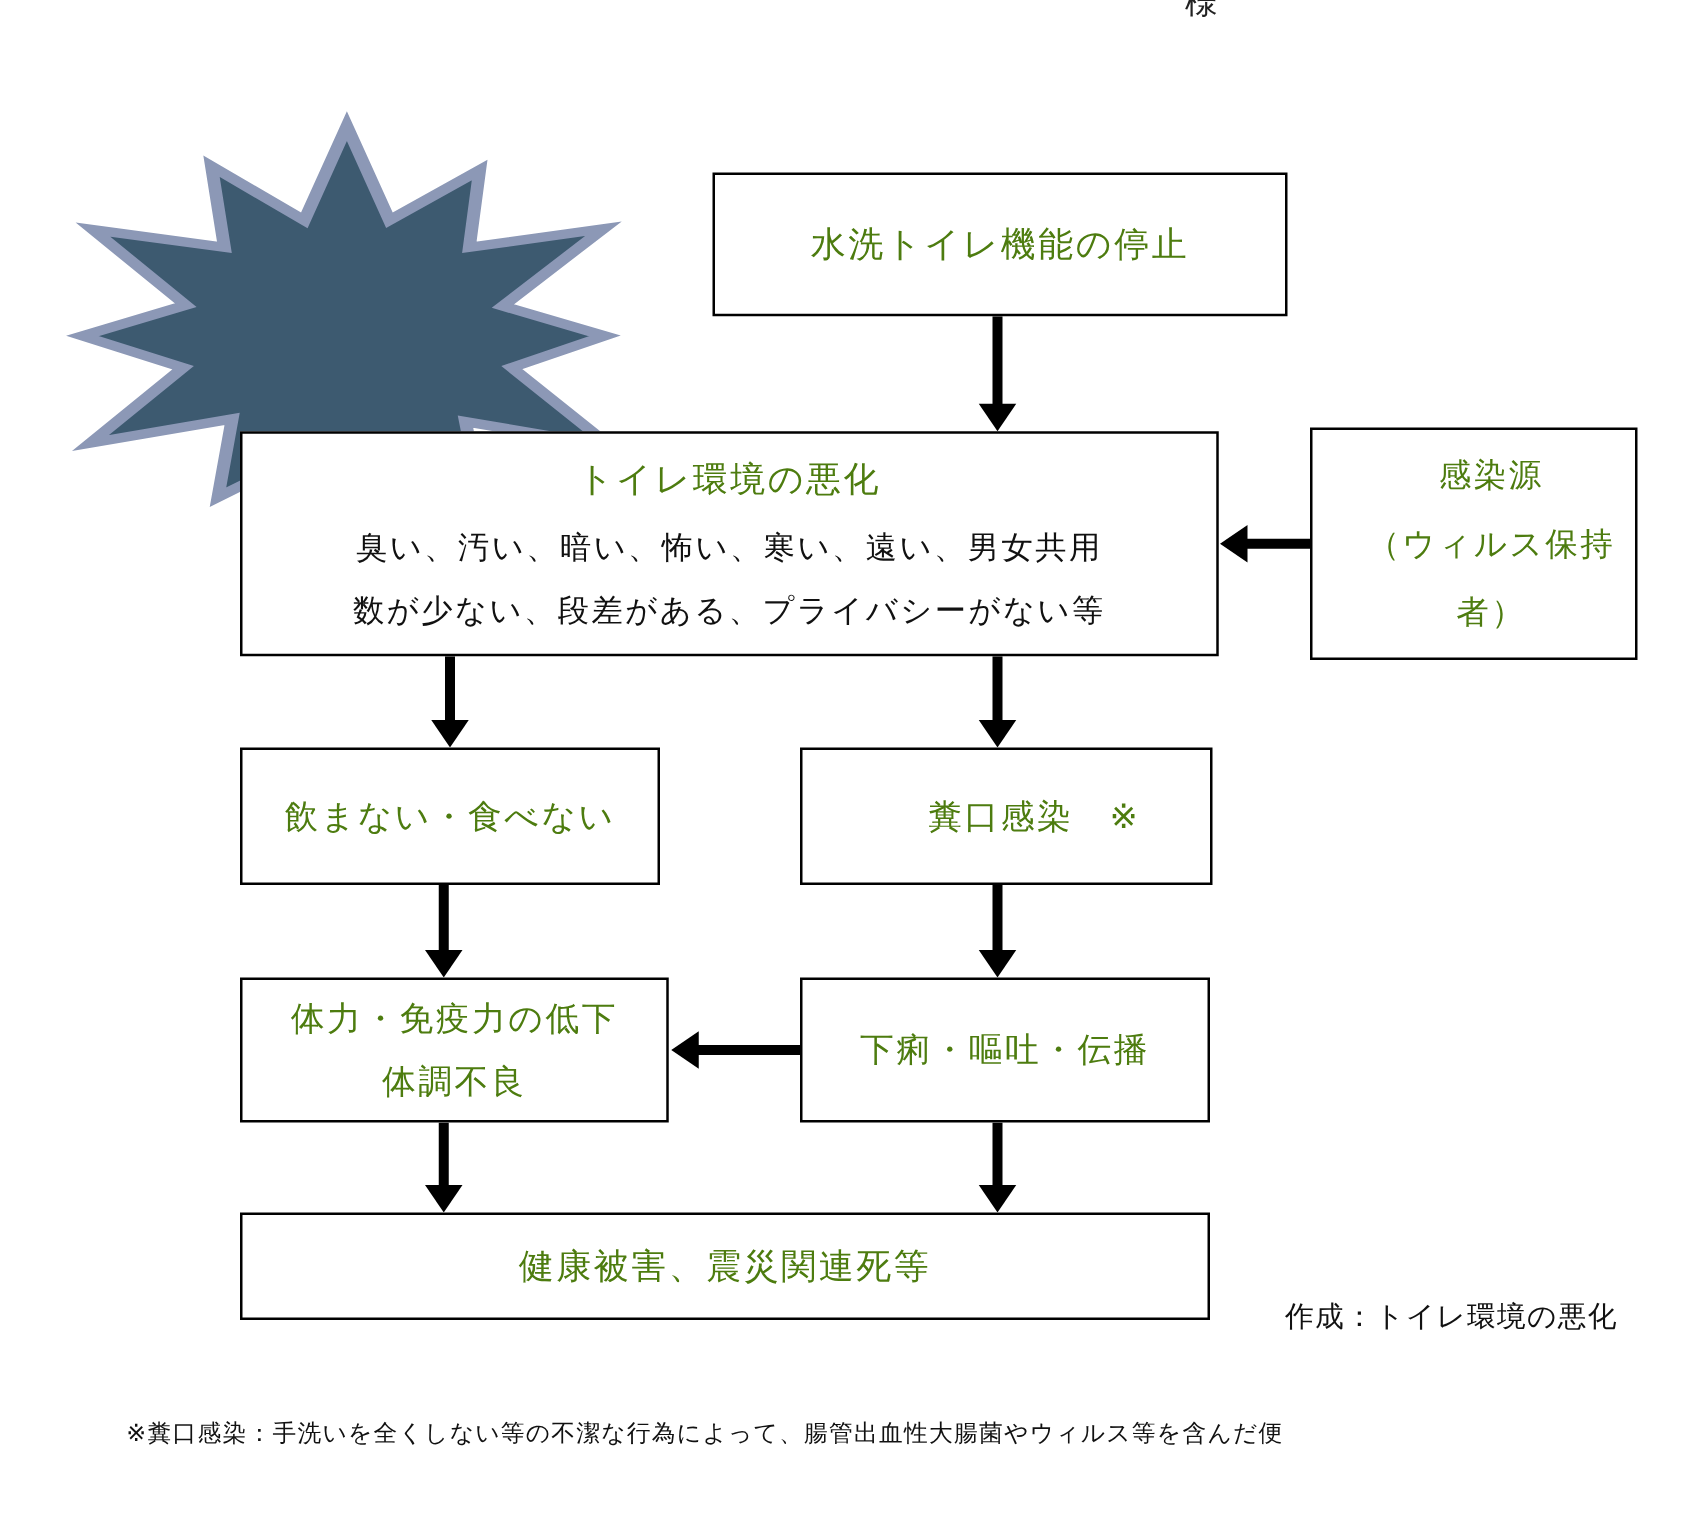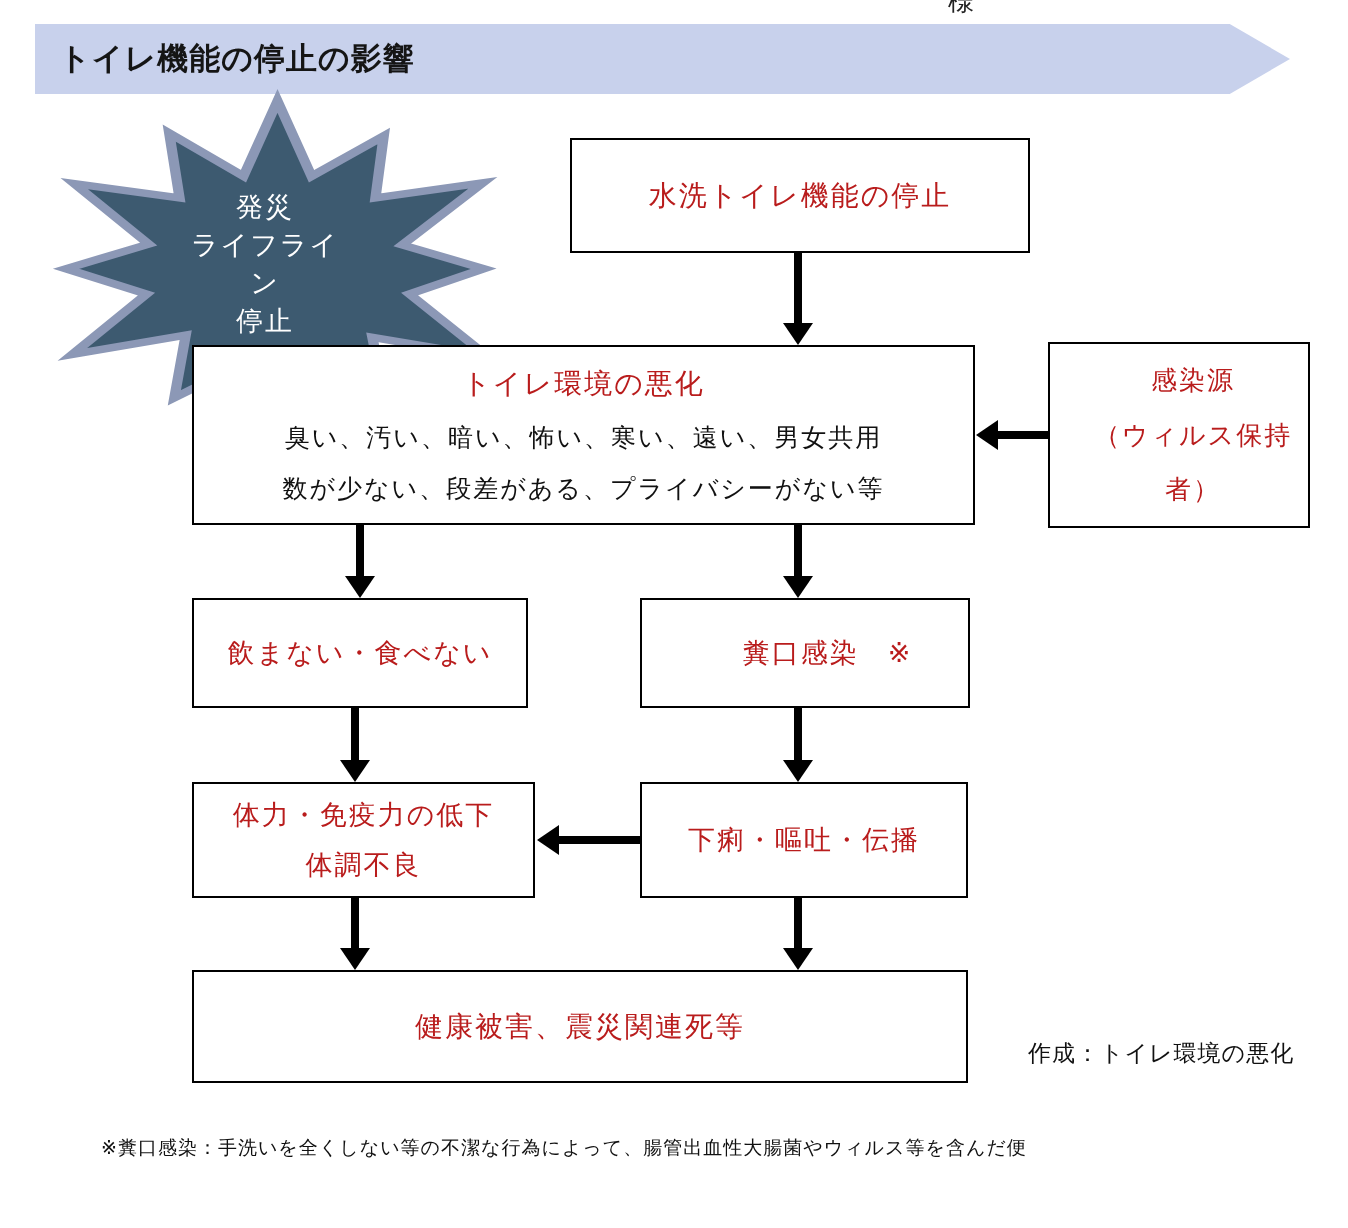--- a/index.html
+++ b/index.html
@@ -33,21 +33,21 @@
     position:absolute; top:102px; left:0; right:25px; text-align:center;
     color:#ffffff; font-size:27px; line-height:38px; letter-spacing:2px;
   }
 
   
   .box {
     position:absolute; background:#fff; border:2px solid var(--box-border,#000);
     display:flex; flex-direction:column; align-items:center; justify-content:center;
     z-index:2; text-align:center;
   }
-  .box-title { font-size:28px; letter-spacing:2px; color:#b91c1c; }
+  .box-title { font-size:28px; letter-spacing:2px; color:#4d7c0f; }
   .box-sub { font-size:25px; letter-spacing:2px; color:#111; }
   .box-evenly { justify-content:space-evenly; }
 
   
   .arrow-down { position:absolute; width:30px; z-index:1; }
   .arrow-down .shaft { position:absolute; left:50%; transform:translateX(-50%); top:0; bottom:20px; width:8px; background:#000; }
   .arrow-down .head {
     position:absolute; bottom:0; left:50%; transform:translateX(-50%);
     width:0; height:0; border-left:15px solid transparent; border-right:15px solid transparent;
     border-top:22px solid #000;
@@ -64,37 +64,28 @@
   .credit { position:absolute; left:1028px; top:1038px; font-size:23px; color:#111; letter-spacing:1px; }
   .footnote { position:absolute; left:60px; top:1120px; width:1250px; font-size:19px; line-height:54px; color:#111; letter-spacing:1px;margin-left:41px; }
 </style>
 </head>
 <body>
 
 <div class="page">
 
   <div class="top-cut">様</div>
 
-  <div class="banner">
-    <span class="banner-title">トイレ機能の停止の影響</span>
-  </div>
 
   <div class="starburst">
     <svg viewBox="0 0 480 480" preserveAspectRatio="none">
       <polygon points="
         240,20 273,121 343,67 335,150 439,130 361,213 440,245 368,279
         444,363 332,337 345,427 273,368 240,470 206,373 140,418 151,334
         41,360 113,279 35,245 115,212 43,131 145,150 135,63 207,121"></polygon>
     </svg>
-    <div class="star-text">
-      <div>発災</div>
-      <div>ライフライ</div>
-      <div>ン</div>
-      <div>停止</div>
-    </div>
   </div>
 
   <div class="box" style="left:570px;top:138px;width:460px;height:115px;">
     <div class="box-title">水洗トイレ機能の停止</div>
   </div>
 
   <div class="box box-evenly" style="left:192px;top:345px;width:783px;height:180px;">
     <div class="box-title">トイレ環境の悪化</div>
     <div class="box-sub">臭い、汚い、暗い、怖い、寒い、遠い、男女共用</div>
     <div class="box-sub">数が少ない、段差がある、プライバシーがない等</div>
@@ -116,21 +107,21 @@
 
   <div class="box box-evenly" style="left:192px;top:782px;width:343px;height:116px;">
     <div class="box-title" style="font-size:27px;">体力・免疫力の低下</div>
     <div class="box-title" style="font-size:27px;">体調不良</div>
   </div>
 
   <div class="box" style="left:640px;top:782px;width:328px;height:116px;">
     <div class="box-title" style="font-size:27px;">下痢・嘔吐・伝播</div>
   </div>
 
-  <div class="box" style="left:192px;top:970px;width:776px;height:113px;">
+  <div class="box" style="left:192px;top:970px;width:776px;height:86px;">
     <div class="box-title">健康被害、震災関連死等</div>
   </div>
 
   <div class="arrow-down" style="left:783px;top:253px;height:92px;">
     <div class="shaft"></div>
     <div class="head"></div>
   </div>
 
   <div class="arrow-down" style="left:345px;top:525px;height:73px;">
     <div class="shaft"></div>

